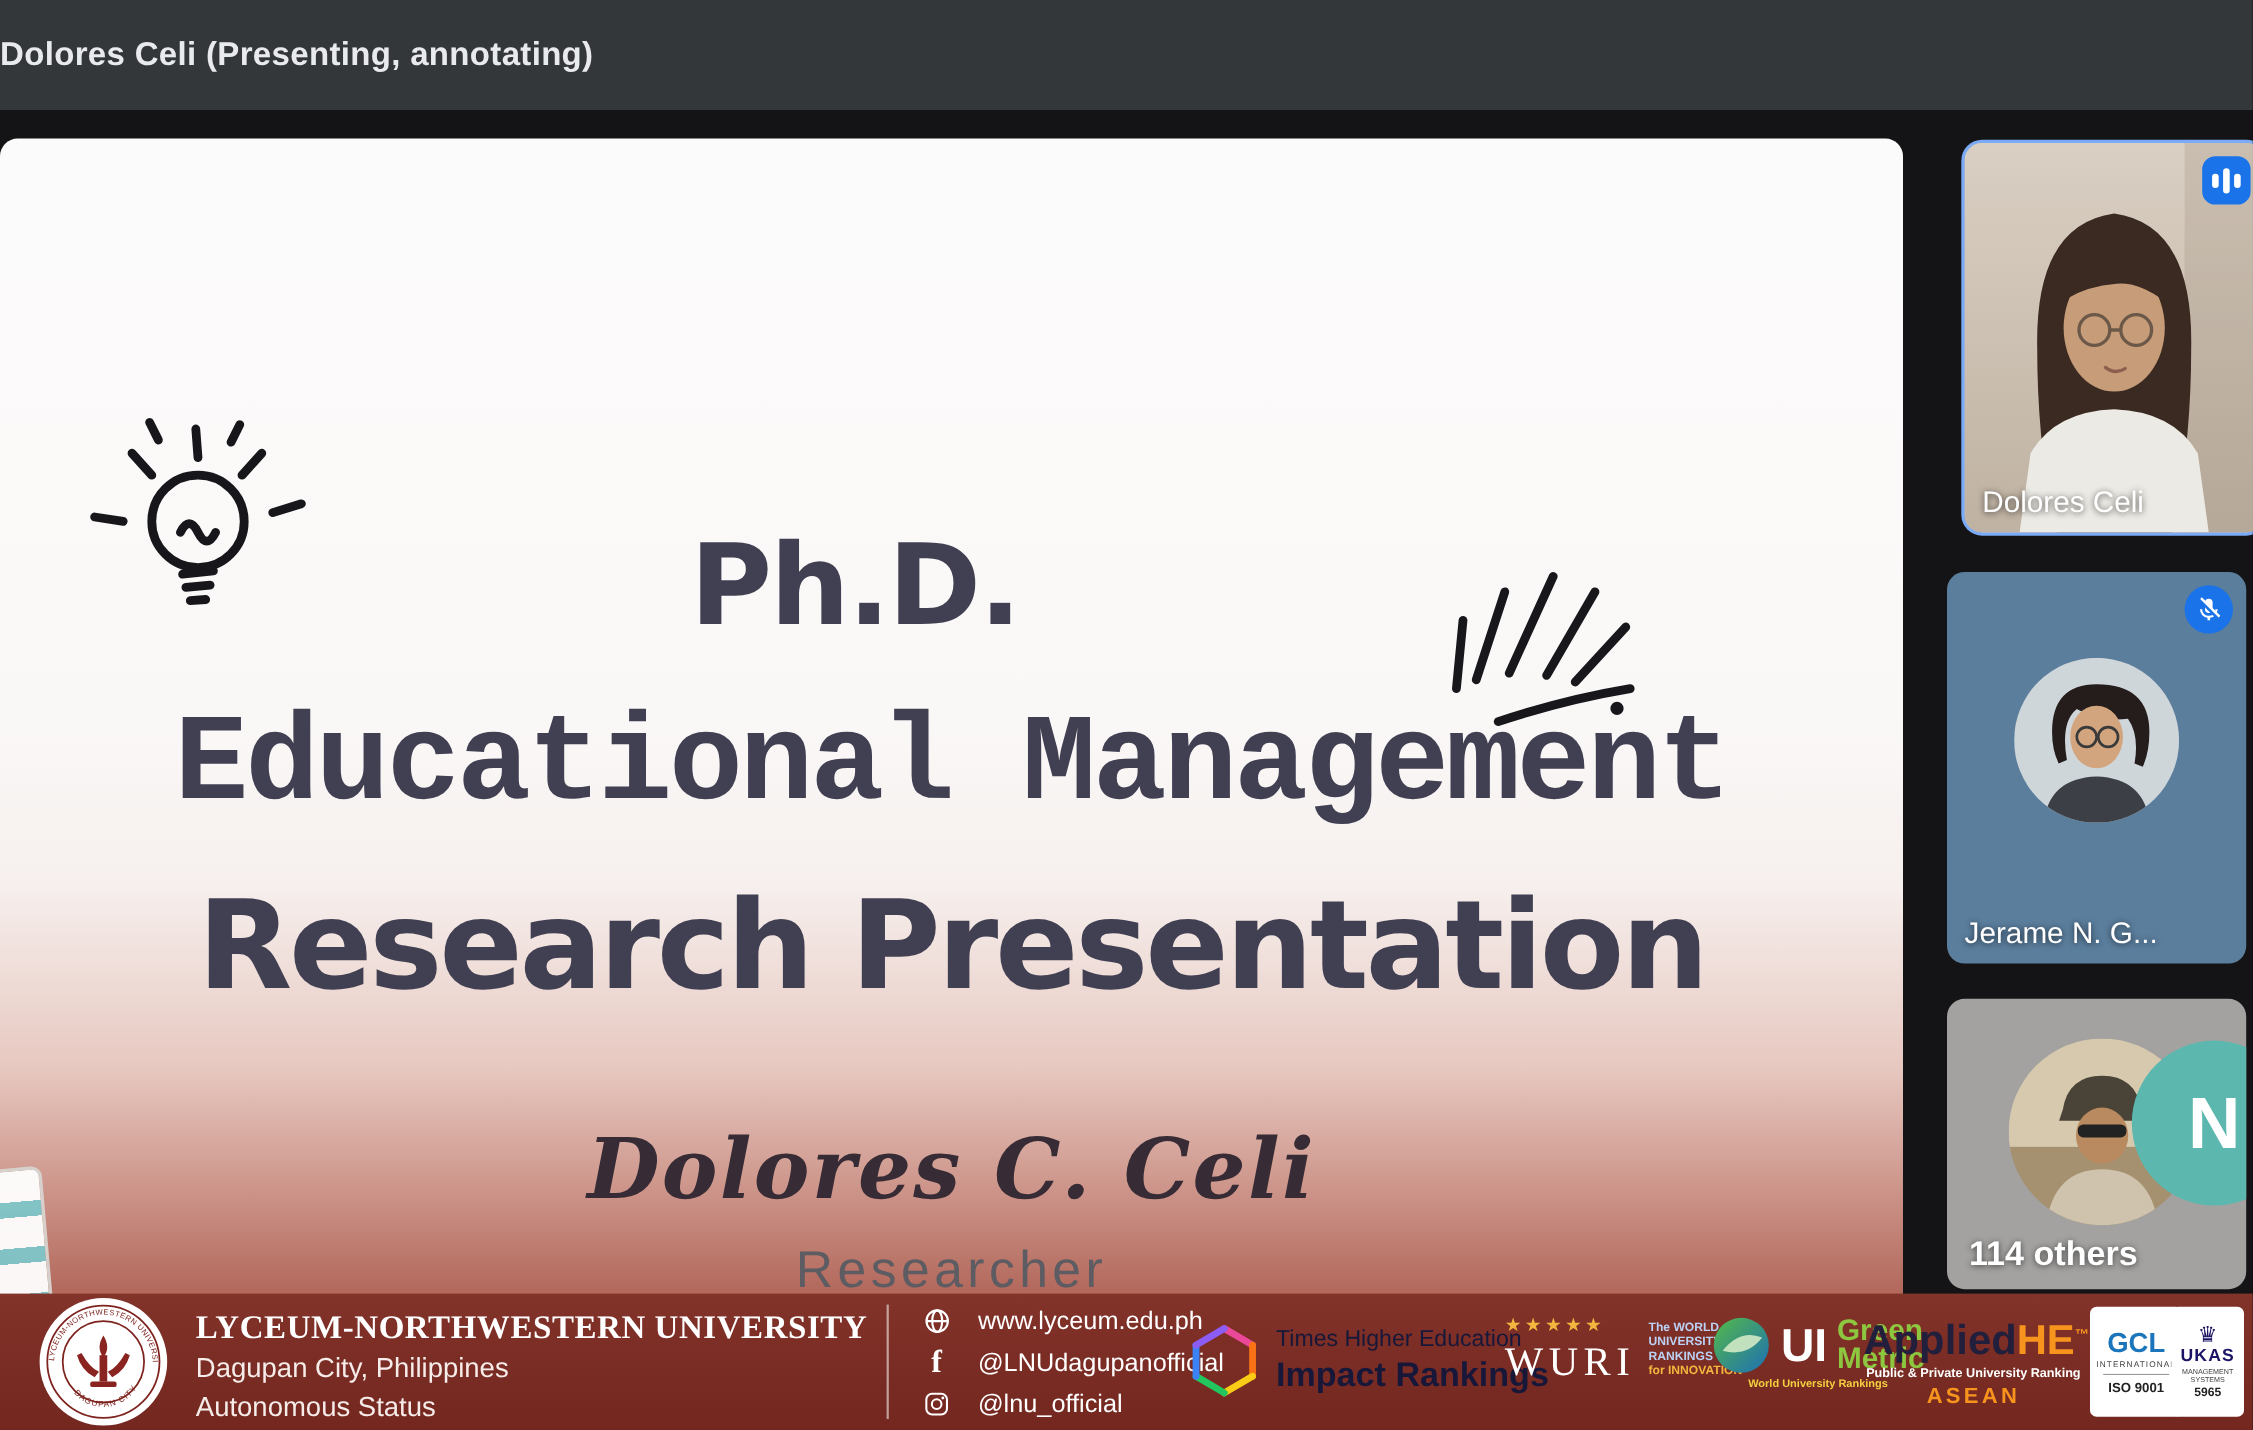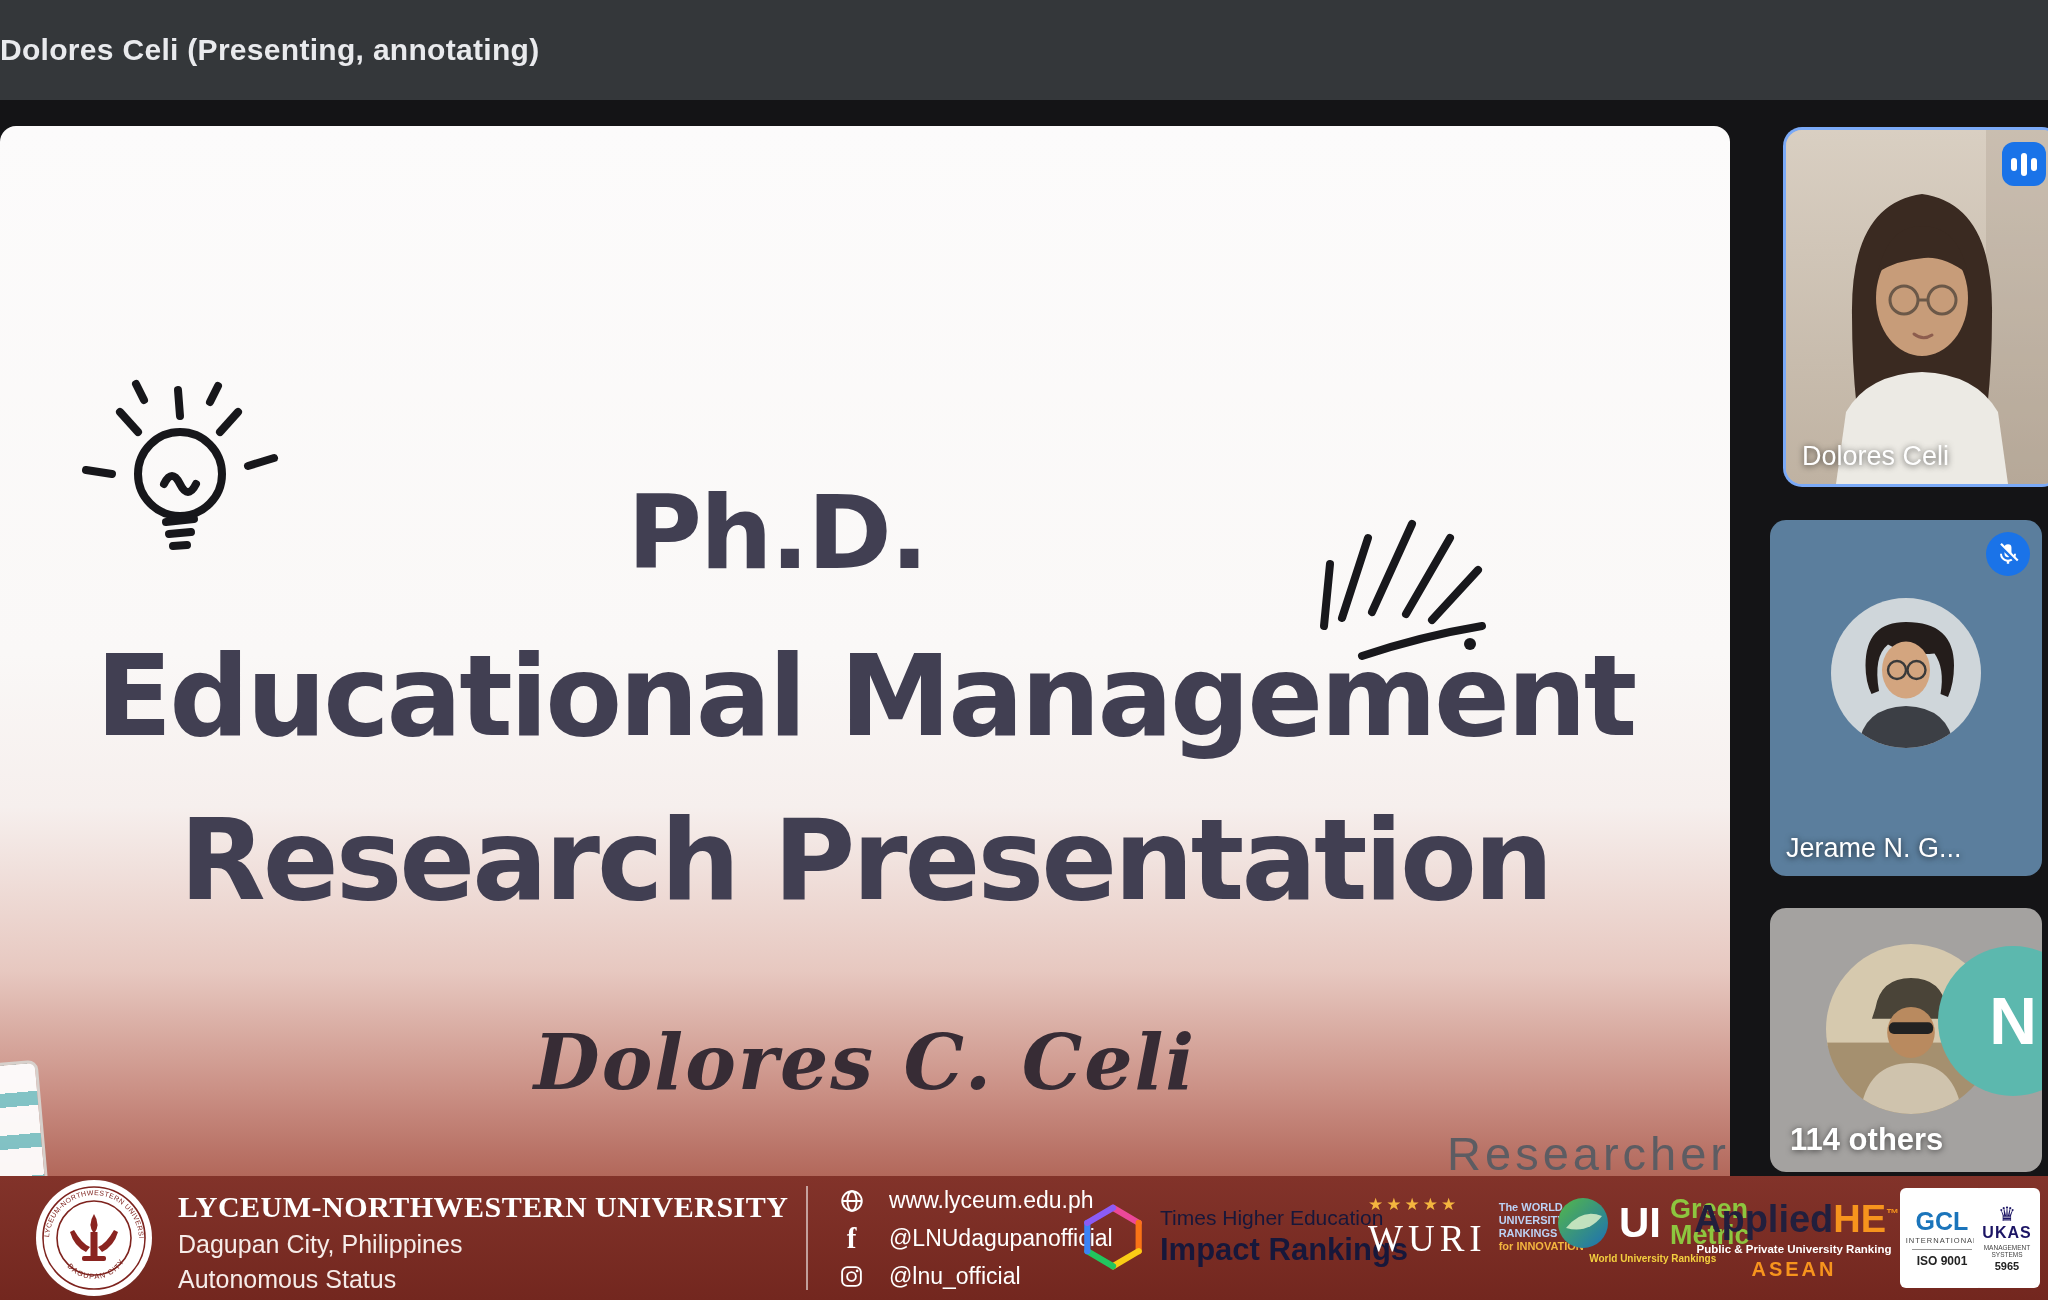--- a/index.html
+++ b/index.html
@@ -18,26 +18,26 @@
   
   .slide{
     position:absolute;left:0;top:126px;width:1730px;height:1174px;
     border-radius:16px 16px 0 0;overflow:hidden;z-index:1;
     background:linear-gradient(180deg,#fcfbfb 0%,#faf8f7 45%,#f6efed 58%,
       #e7c8c0 72%,#cb9186 82%,#ad5f52 91%,#93443a 100%);
   }
   .title-line{position:absolute;left:0;width:1730px;text-align:center;
     color:#413f52;font-family:"DejaVu Sans",sans-serif;font-weight:800;line-height:1;}
   .t1{top:356px;font-size:102px;letter-spacing:-2px;transform:translateX(-88px);}
-  .t2{top:514px;font-size:112px;letter-spacing:-3px;}
+  .t2{top:514px;font-size:112px;letter-spacing:-3px;font-family:Liberation Mono, monospace;}
   .t3{top:678px;font-size:112px;letter-spacing:-3px;}
   .author-name{position:absolute;left:0;top:892px;width:1730px;text-align:center;
     font-family:"DejaVu Serif",serif;font-style:italic;font-weight:700;
     font-size:76px;color:#372c35;letter-spacing:2px;}
-  .author-role{position:absolute;left:0;top:1000px;width:1730px;text-align:right;
+  .author-role{position:absolute;left:0;top:1000px;width:1730px;text-align:center;
     font-size:47px;color:#5d5c62;letter-spacing:4px;}
   .doodle{position:absolute;}
   .bulb{left:58px;top:220px;width:250px;height:250px;}
   .burst{left:1318px;top:380px;width:190px;height:175px;}
   .edge-art{
     position:absolute;left:-18px;top:936px;width:58px;height:190px;
     background:repeating-linear-gradient(180deg,#ffffff 0 28px,#7fc6c9 28px 42px);
     border:3px solid #d8d4d0;border-radius:10px;transform:rotate(-5deg);opacity:.95;
   }
   

